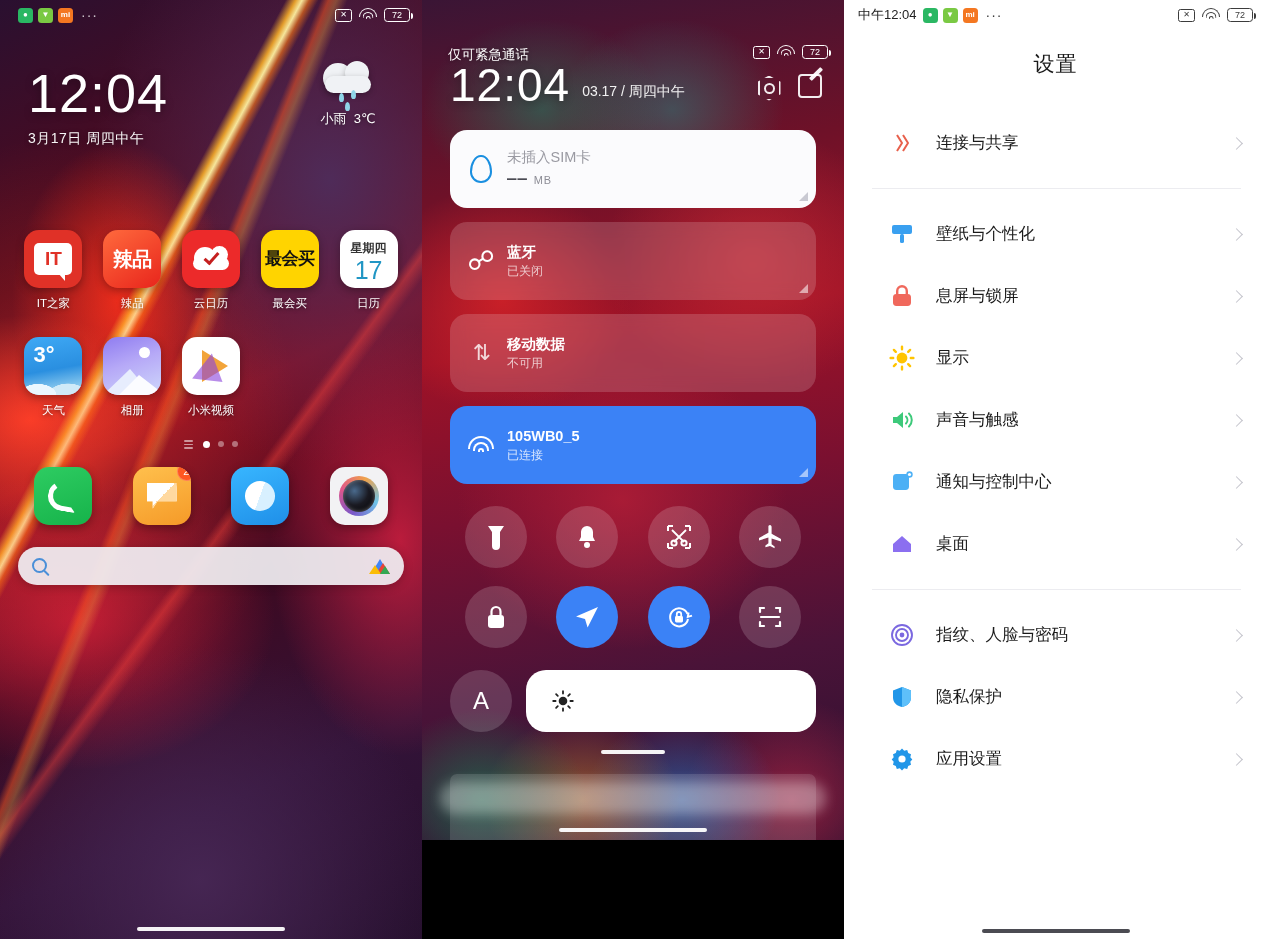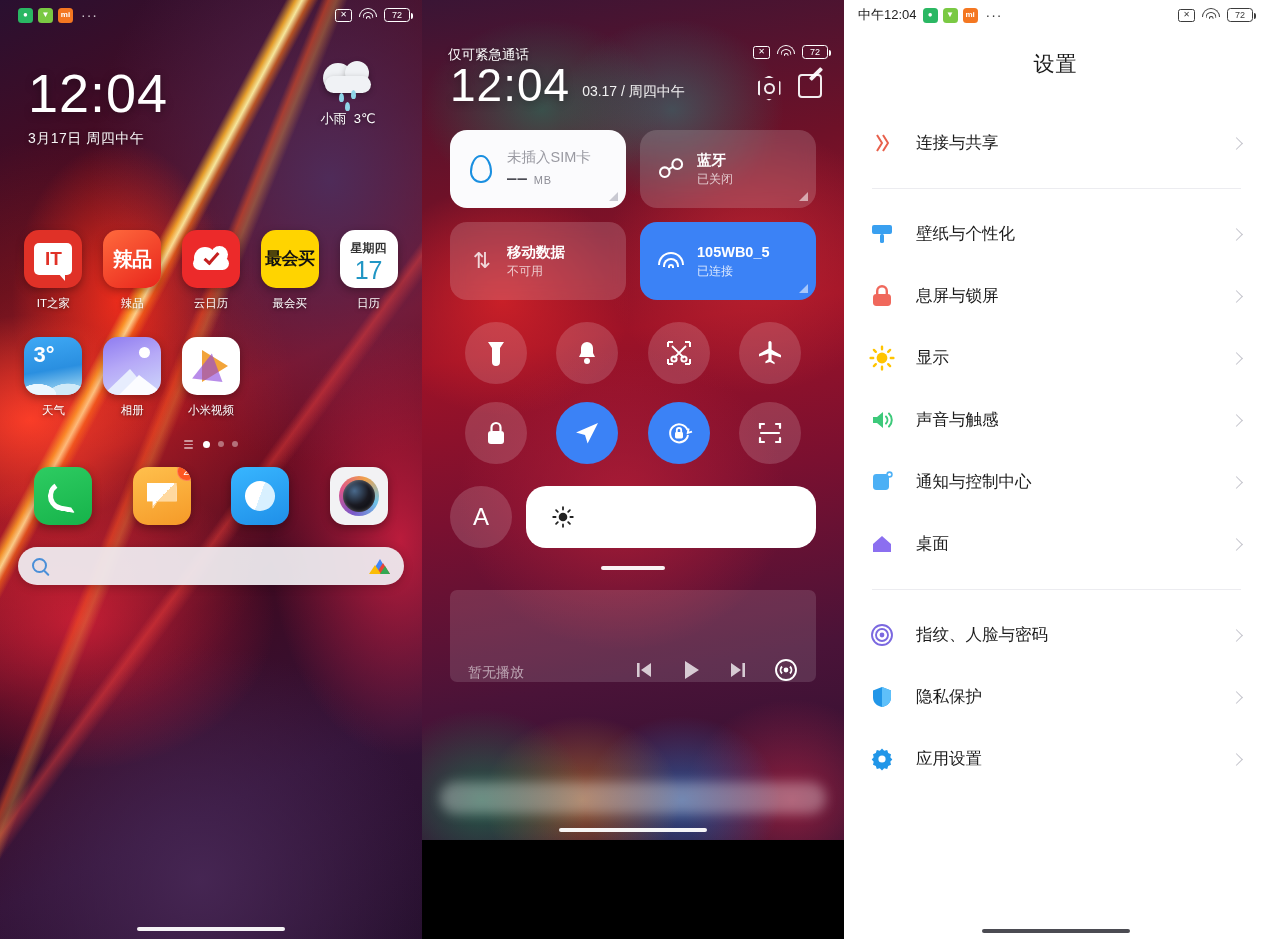--- a/index.html
+++ b/index.html
@@ -191,21 +191,21 @@
   .hexicon .hx { width:23px;height:25px; border:2px solid rgba(255,255,255,.92);
      clip-path: polygon(50% 0%, 100% 25%, 100% 75%, 50% 100%, 0% 75%, 0% 25%);
      display:flex;align-items:center;justify-content:center; }
   .hexicon .hx::after{ content:""; width:7px;height:7px;border-radius:50%;border:2px solid rgba(255,255,255,.92);}
   .editicon { width:24px;height:24px; border:2px solid rgba(255,255,255,.92); border-radius:4px; position:relative;}
   .editicon::after{content:"";position:absolute;right:-4px;top:-4px;width:16px;height:4px;background:rgba(255,255,255,.95);
                    transform:rotate(-45deg); border-radius:1px;}
   .editicon::before{content:"";position:absolute;right:1px;top:1px;width:12px;height:12px;background:inherit;}
 
   .tiles { position:relative; z-index:5; margin-top:22px; padding:0 28px;
-           display:grid; grid-template-columns:1fr 1fr; gap:14px; }
+           display:grid; grid-template-columns:1fr; gap:14px; }
   .tile { height:78px; border-radius:17px; display:flex; align-items:center; padding:0 14px; position:relative; overflow:hidden;}
   .tile.light { background:#fbfbfd; }
   .tile.glass { background:rgba(255,255,255,.17); backdrop-filter:blur(8px);}
   .tile.blue { background:#3b82f6; }
   .tile-ico { width:34px; flex:0 0 34px; display:flex; align-items:center; justify-content:center; margin-right:9px;}
   .tile-txt { min-width:0; }
   .tile-t1 { font-size:14.5px; font-weight:600; line-height:1.25; white-space:nowrap; overflow:hidden; text-overflow:clip;}
   .tile-t2 { font-size:12px; margin-top:3px; line-height:1.2;}
   .tile.light .tile-t1 { color:#9a9aa2; font-weight:500;}
   .tile.light .tile-t2 { color:#4a4a52; font-size:17px; font-weight:700; letter-spacing:1px;}
@@ -249,21 +249,21 @@
   .cc-nav i { width:148px;height:4px;border-radius:3px;background:rgba(255,255,255,.95);}
   .cc-dockblur { position:absolute; bottom:26px; left:18px; right:18px; height:32px; border-radius:16px;
                  background:rgba(255,255,255,.32); filter:blur(6px); z-index:4;}
 
   
   .panel-set { position:relative; width:423px; height:939px; background:#fff; overflow:hidden; }
   .set-status { height:30px; display:flex; align-items:center; padding:0 14px 0 14px; }
   .set-time { font-size:13px; color:#222; margin-right:6px; white-space:nowrap;}
   .set-title { text-align:center; font-size:21px; color:#1a1a1a; font-weight:500; margin-top:20px; letter-spacing:1px;}
   .set-list { margin-top:34px; }
-  .set-item { display:flex; align-items:center; height:62px; padding:0 26px 0 24px; }
+  .set-item { display:flex; align-items:center; height:62px; padding:0 26px 0 44px; }
   .set-ico { width:28px; flex:0 0 28px; display:flex; align-items:center; justify-content:center; margin-right:20px;}
   .set-label { font-size:16.5px; color:#1a1a1a; font-weight:500; }
   .chev { margin-left:auto; width:9px; height:9px; border-right:1.8px solid #c4c4cc; border-top:1.8px solid #c4c4cc;
           transform: rotate(45deg); }
   .set-div { height:1px; background:#ececf0; margin:14px 26px 14px 28px; }
   .set-nav { position:absolute; bottom:6px; left:0; right:0; display:flex; justify-content:center;}
   .set-nav i { width:148px;height:4px;border-radius:3px;background:#4b4b52;}
 
   svg { display:block; }
 </style>

